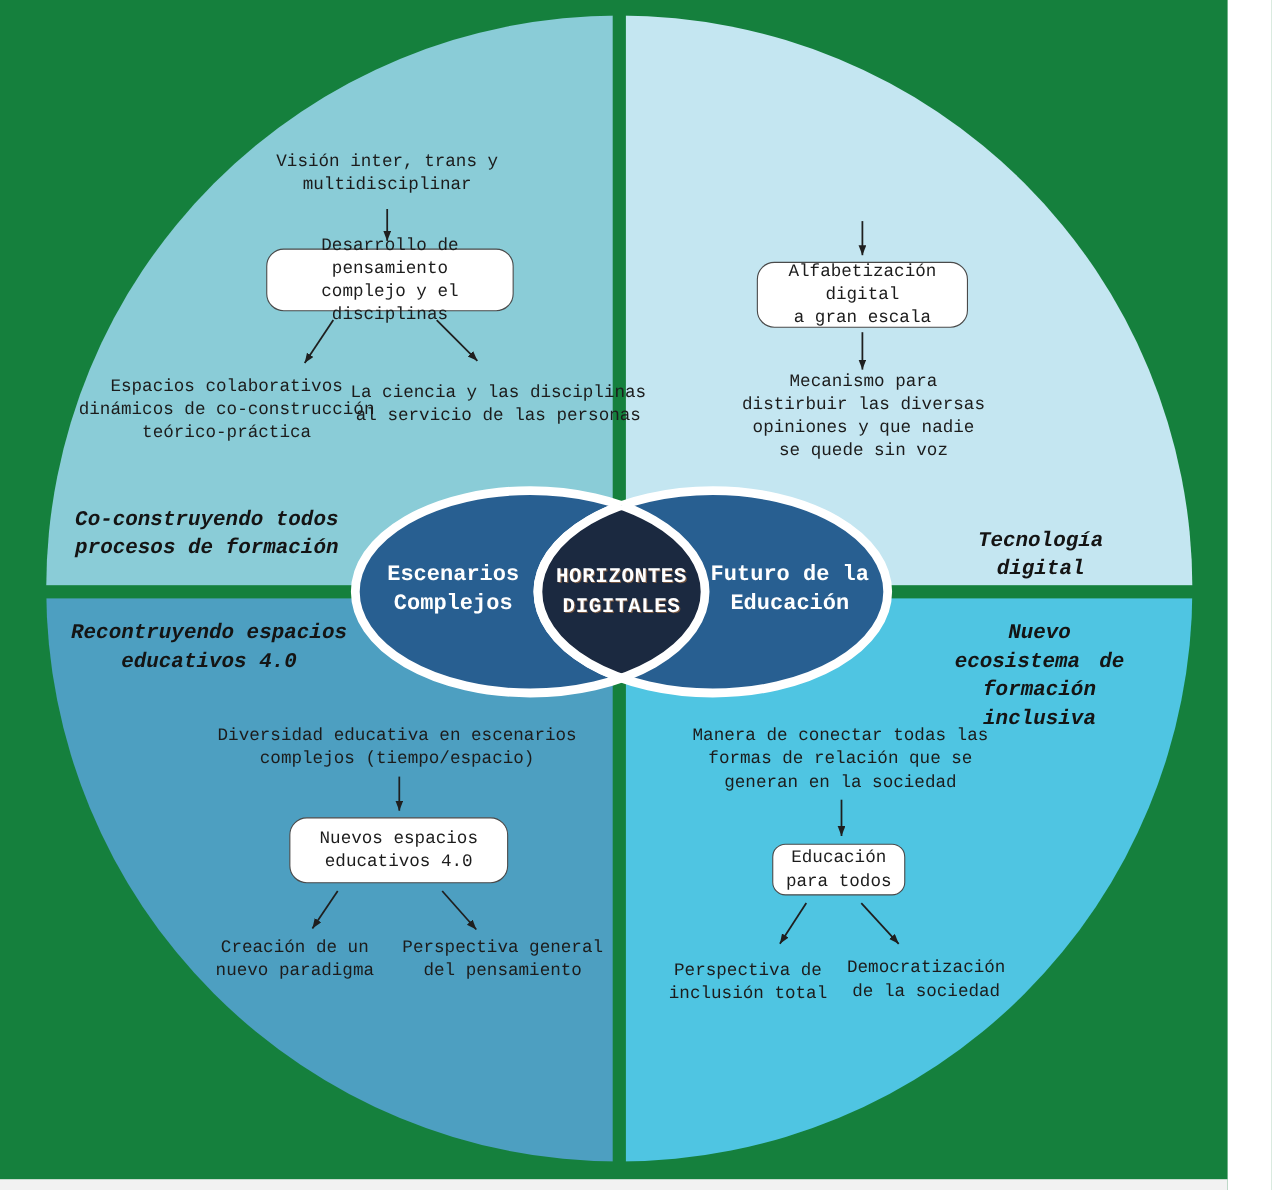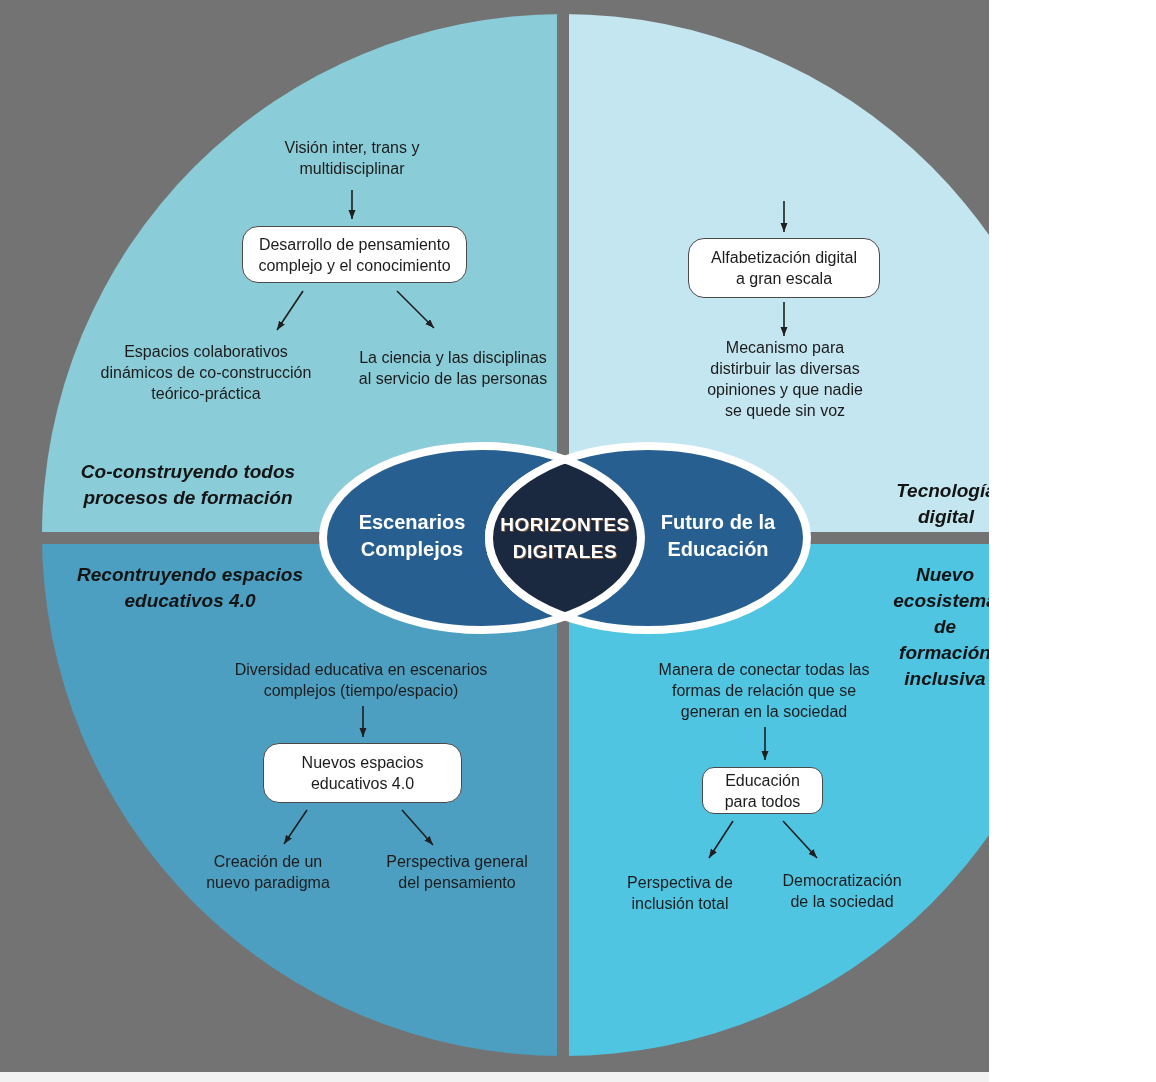--- a/index.html
+++ b/index.html
@@ -1,19 +1,19 @@
 <!DOCTYPE html>
 <html><head>
 <meta charset="utf-8">
 <style>
   html,body{margin:0;padding:0;background:#ffffff;}
   #stage{
-    position:relative;width:989px;height:1082px;overflow:hidden;
-    background:#737373;
-    font-family:Liberation Sans, sans-serif;
+    position:relative;width:1116px;height:1082px;overflow:hidden;
+    background:#15803d;
+    font-family:Liberation Mono, monospace;
   }
   #diagram-svg{position:absolute;left:0;top:0;width:1156px;height:1082px;}
   .t{
     position:absolute;transform:translateX(-50%);
     text-align:center;white-space:pre-line;
     color:#1c1c1c;font-size:16px;line-height:21px;
   }
   .qlabel{
     font-weight:bold;font-style:italic;
     font-size:19px;line-height:26px;color:#141414;
@@ -91,21 +91,21 @@
       <line x1="783" y1="821" x2="817" y2="858" marker-end="url(#ah)"></line>
     </g>
 
     <rect x="0" y="1072" width="1156" height="10" fill="#f2f2f2"></rect>
   </svg>
 
   <div class="t" style="left:352px;top:137px;">Visión inter, trans y
 multidisciplinar</div>
 
   <div class="node-box" style="left:242px;top:226px;width:225px;height:57px;">Desarrollo de pensamiento
-complejo y el conocimiento</div>
+complejo y el disciplinas</div>
 
   <div class="t" style="left:453px;top:347px;">La ciencia y las disciplinas
 al servicio de las personas</div>
 
   <div class="t" style="left:206px;top:341px;">Espacios colaborativos
 dinámicos de co-construcción
 teórico-práctica</div>
 
   <div class="t qlabel" style="left:188px;top:459px;">Co-construyendo todos
 procesos de formación</div>

